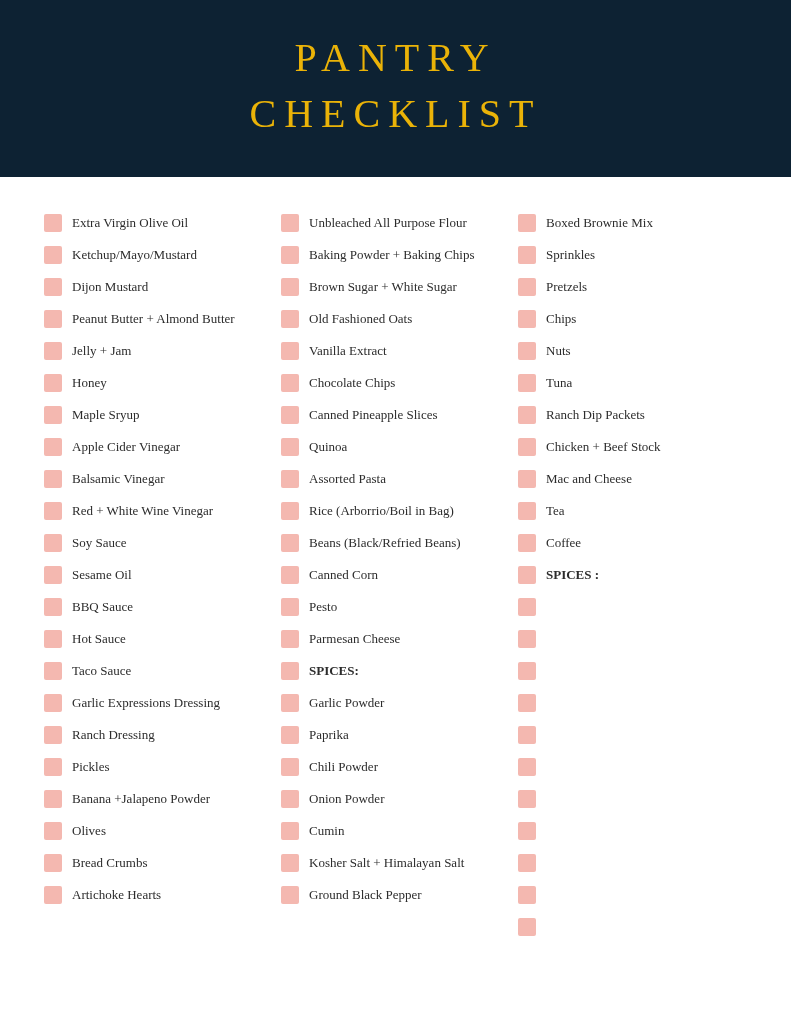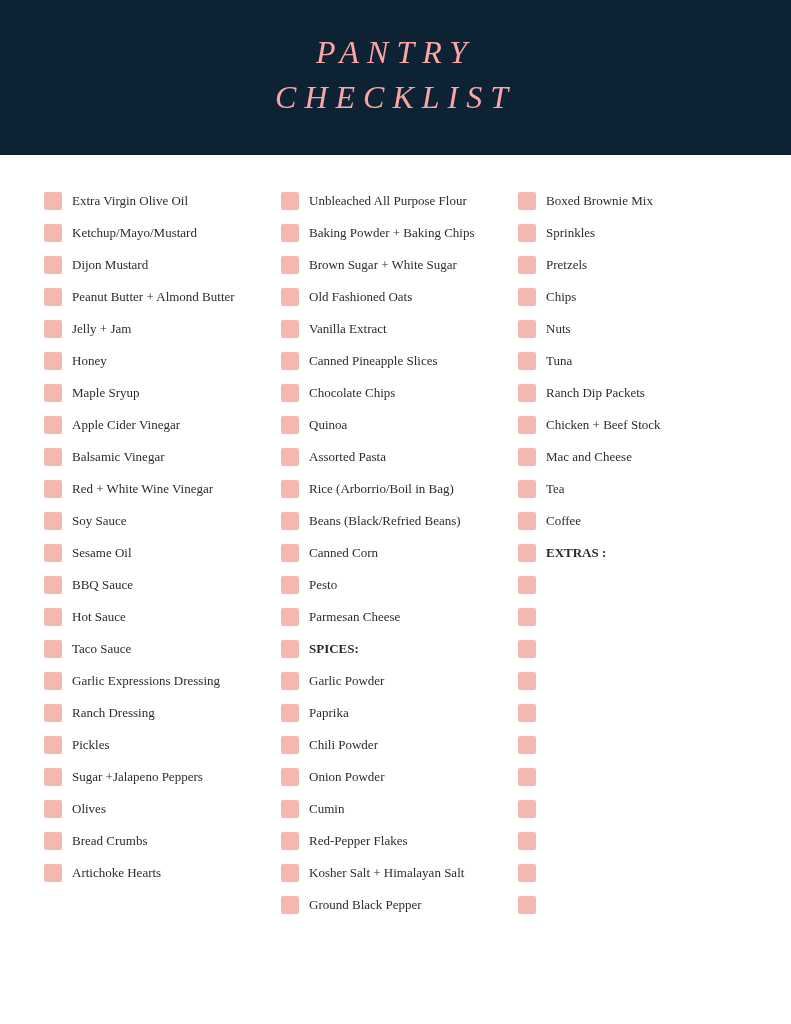--- a/index.html
+++ b/index.html
@@ -9,27 +9,26 @@
       background: #ffffff;
       font-family: Georgia, 'Times New Roman', serif;
     }
     .header {
       background: #0d2233;
       width: 100%;
       padding: 30px 20px 35px;
       text-align: center;
     }
     .header h1 {
-      color: #fca5a5;
-      font-size: 32px;
+      color: #eab308;
+      font-size: 40px;
       font-weight: 400;
       letter-spacing: 8px;
       text-transform: uppercase;
       line-height: 1.4;
-      font-style: italic;
     }
     .content {
       padding: 30px 40px 40px;
       display: flex;
       gap: 0;
     }
     .column {
       flex: 1;
       display: flex;
       flex-direction: column;
@@ -139,21 +138,21 @@
       <div class="item">
         <span class="checkbox"></span>
         <span class="item-label">Ranch Dressing</span>
       </div>
       <div class="item">
         <span class="checkbox"></span>
         <span class="item-label">Pickles</span>
       </div>
       <div class="item">
         <span class="checkbox"></span>
-        <span class="item-label">Sugar +Jalapeno Peppers</span>
+        <span class="item-label">Banana +Jalapeno Powder</span>
       </div>
       <div class="item">
         <span class="checkbox"></span>
         <span class="item-label">Olives</span>
       </div>
       <div class="item">
         <span class="checkbox"></span>
         <span class="item-label">Bread Crumbs</span>
       </div>
       <div class="item">
@@ -177,28 +176,28 @@
       <div class="item">
         <span class="checkbox"></span>
         <span class="item-label">Old Fashioned Oats</span>
       </div>
       <div class="item">
         <span class="checkbox"></span>
         <span class="item-label">Vanilla Extract</span>
       </div>
       <div class="item">
         <span class="checkbox"></span>
+        <span class="item-label">Chocolate Chips</span>
+      </div>
+      <div class="item">
+        <span class="checkbox"></span>
         <span class="item-label">Canned Pineapple Slices</span>
       </div>
       <div class="item">
         <span class="checkbox"></span>
-        <span class="item-label">Chocolate Chips</span>
-      </div>
-      <div class="item">
-        <span class="checkbox"></span>
         <span class="item-label">Quinoa</span>
       </div>
       <div class="item">
         <span class="checkbox"></span>
         <span class="item-label">Assorted Pasta</span>
       </div>
       <div class="item">
         <span class="checkbox"></span>
         <span class="item-label">Rice (Arborrio/Boil in Bag)</span>
       </div>
@@ -234,24 +233,20 @@
         <span class="checkbox"></span>
         <span class="item-label">Chili Powder</span>
       </div>
       <div class="item">
         <span class="checkbox"></span>
         <span class="item-label">Onion Powder</span>
       </div>
       <div class="item">
         <span class="checkbox"></span>
         <span class="item-label">Cumin</span>
-      </div>
-      <div class="item">
-        <span class="checkbox"></span>
-        <span class="item-label">Red-Pepper Flakes</span>
       </div>
       <div class="item">
         <span class="checkbox"></span>
         <span class="item-label">Kosher Salt + Himalayan Salt</span>
       </div>
       <div class="item">
         <span class="checkbox"></span>
         <span class="item-label">Ground Black Pepper</span>
       </div>
     </div>
@@ -295,21 +290,21 @@
       <div class="item">
         <span class="checkbox"></span>
         <span class="item-label">Tea</span>
       </div>
       <div class="item">
         <span class="checkbox"></span>
         <span class="item-label">Coffee</span>
       </div>
       <div class="item">
         <span class="checkbox"></span>
-        <span class="item-label bold">EXTRAS :</span>
+        <span class="item-label bold">SPICES :</span>
       </div>
       <div class="item">
         <span class="checkbox"></span>
         <span class="item-label"></span>
       </div>
       <div class="item">
         <span class="checkbox"></span>
         <span class="item-label"></span>
       </div>
       <div class="item">

